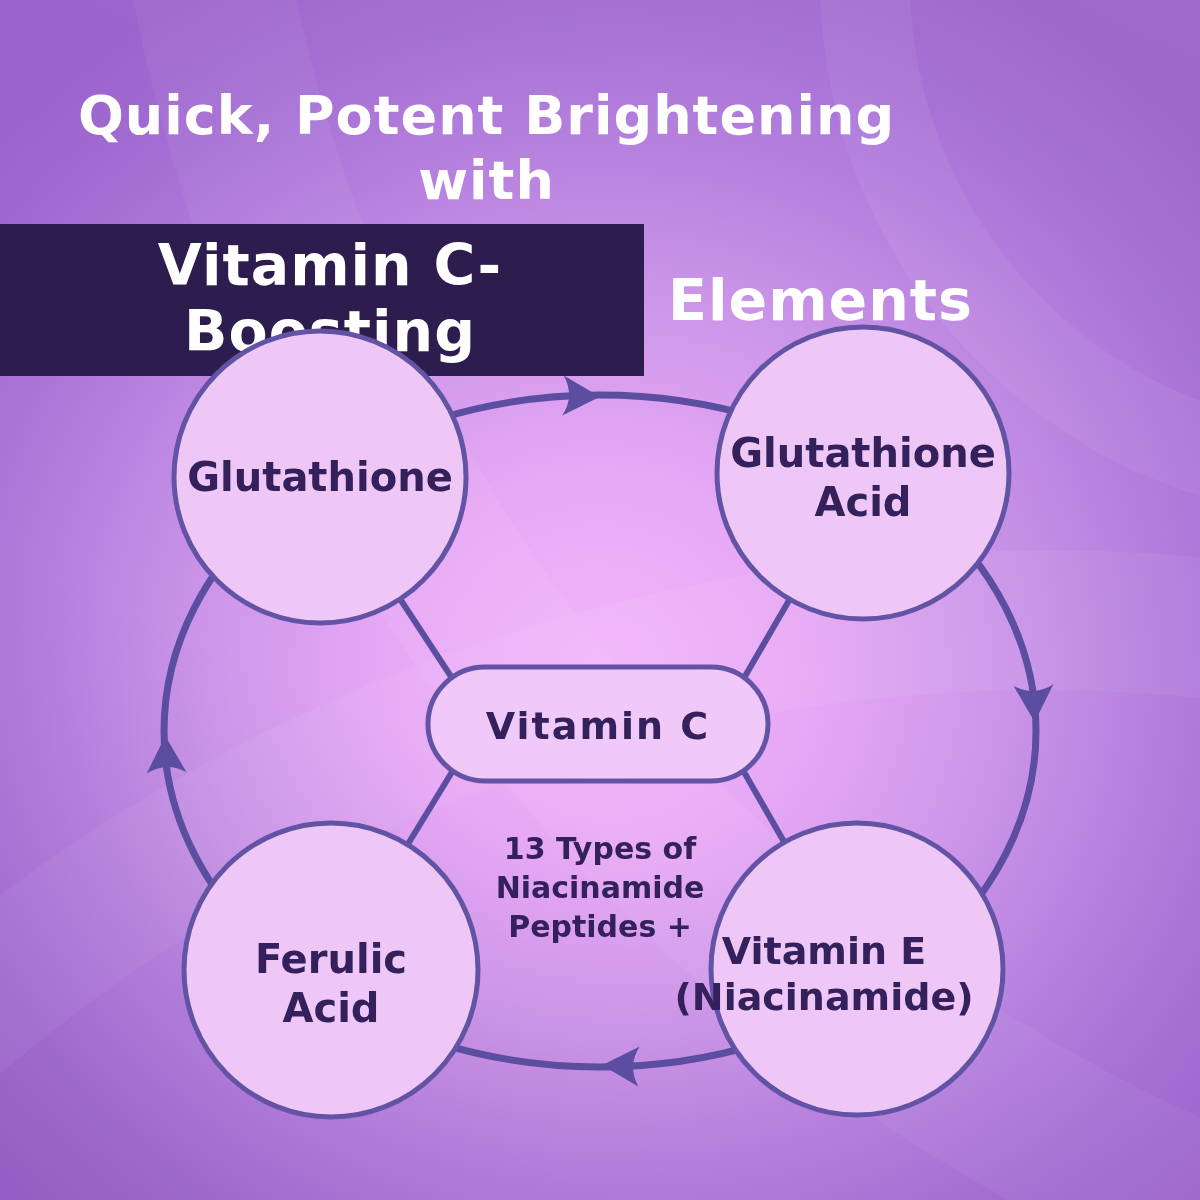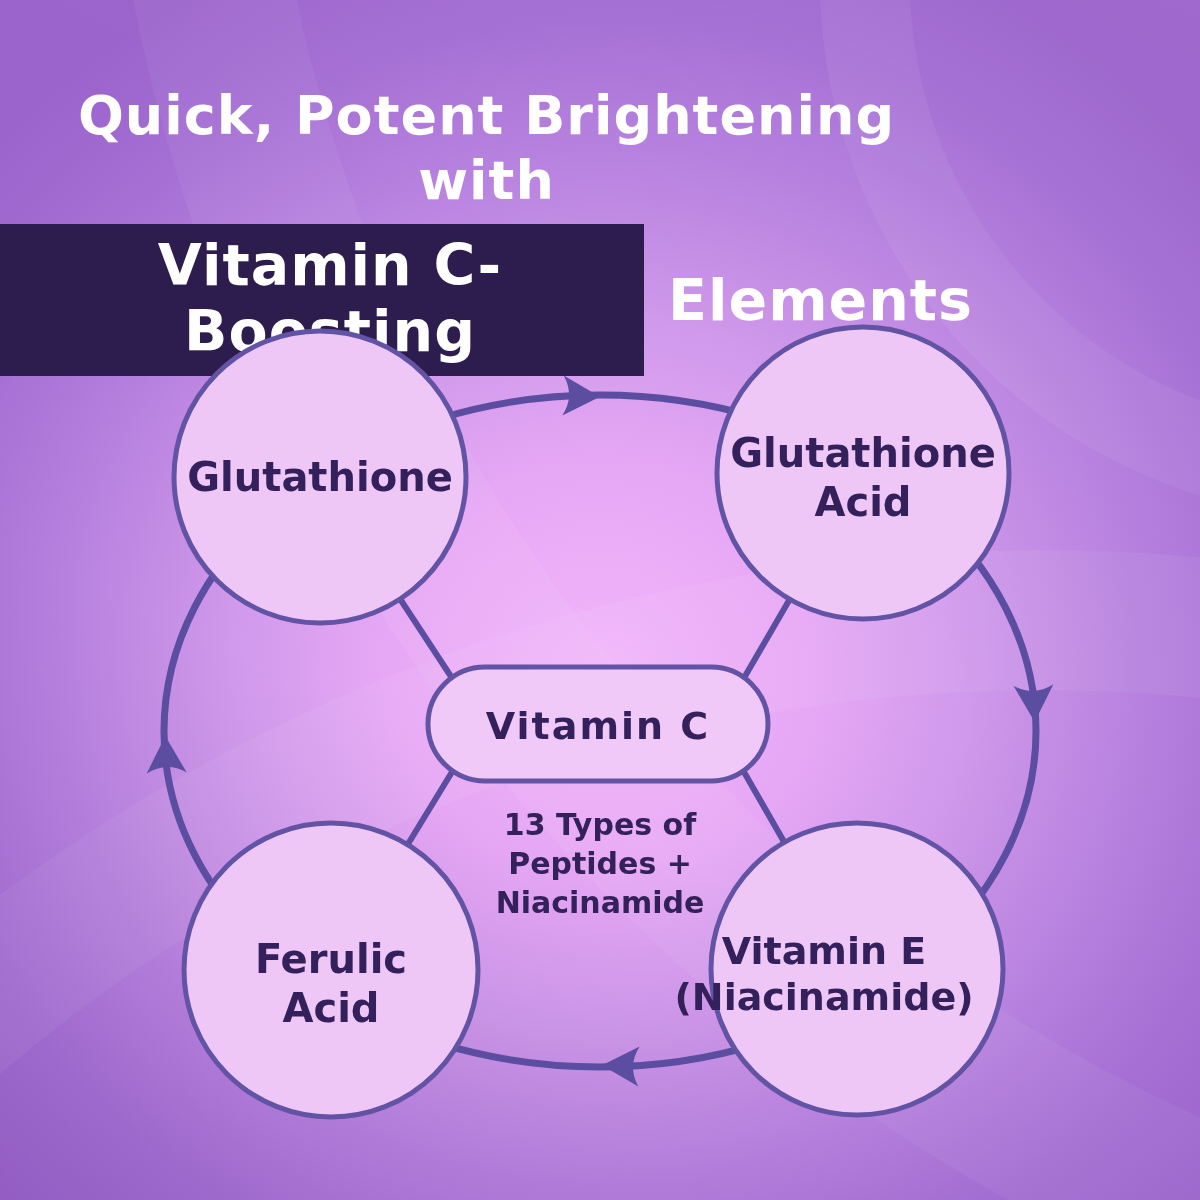--- a/index.html
+++ b/index.html
@@ -32,21 +32,21 @@
     text-align:center;color:#34215c;font-weight:700;
     font-size:40px;line-height:1.22;white-space:nowrap;
   }
   .capsule-label{
     position:absolute;transform:translate(-50%,-50%);
     color:#34215c;font-weight:700;font-size:38px;letter-spacing:2px;white-space:nowrap;
   }
   .center-note{
     position:absolute;transform:translate(-50%,-50%);
     text-align:center;color:#34215c;font-weight:700;
-    font-size:30px;line-height:1.3;white-space:nowrap;
+    font-size:30px;line-height:1.3;white-space:nowrap;margin-top:24px;
   }
 </style>
 </head>
 <body>
 
 <div class="stage">
 
   <div class="bg-swirl s1"></div>
   <div class="bg-swirl s2"></div>
   <div class="bg-swirl s3"></div>
@@ -102,17 +102,17 @@
 
   <div class="node-label" style="left:824px;top:974px;font-size:38px;">
     <div>Vitamin E</div>
     <div>(Niacinamide)</div>
   </div>
 
   <div class="capsule-label" style="left:598px;top:726px;">Vitamin C</div>
 
   <div class="center-note" style="left:600px;top:863px;">
     <div>13 Types of</div>
+    <div>Niacinamide</div>
     <div>Peptides +</div>
-    <div>Niacinamide</div>
   </div>
 
 </div>
 
 </body></html>

